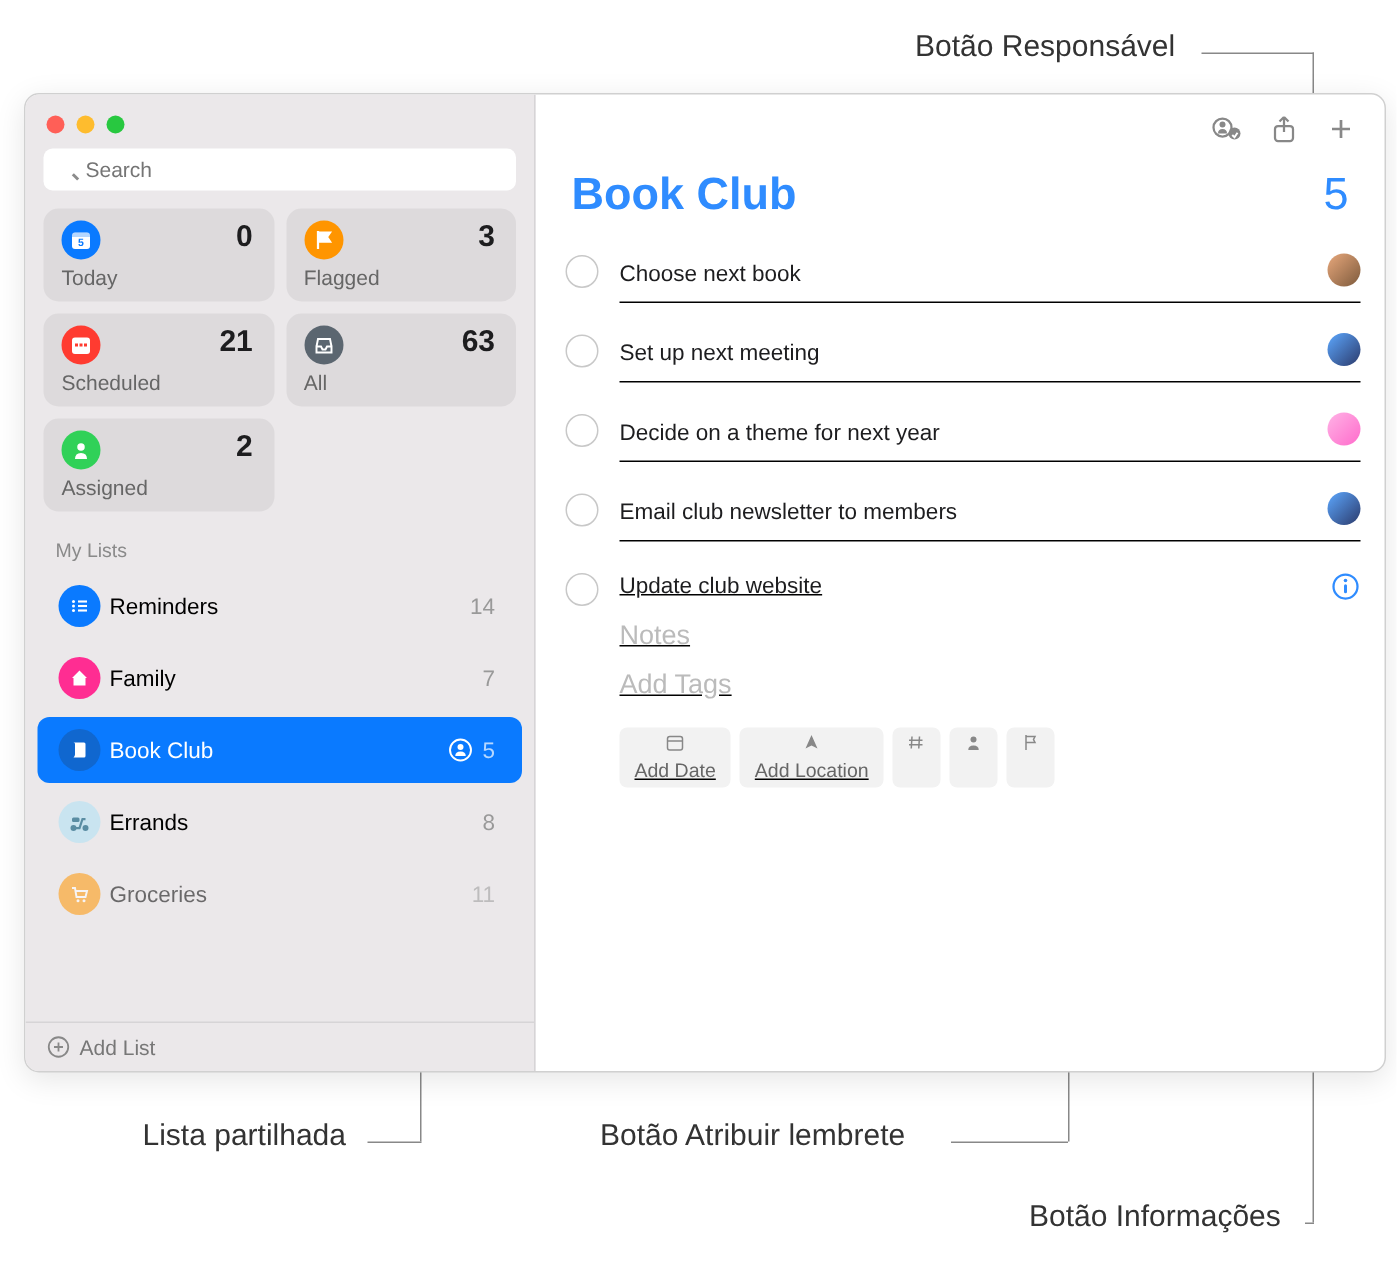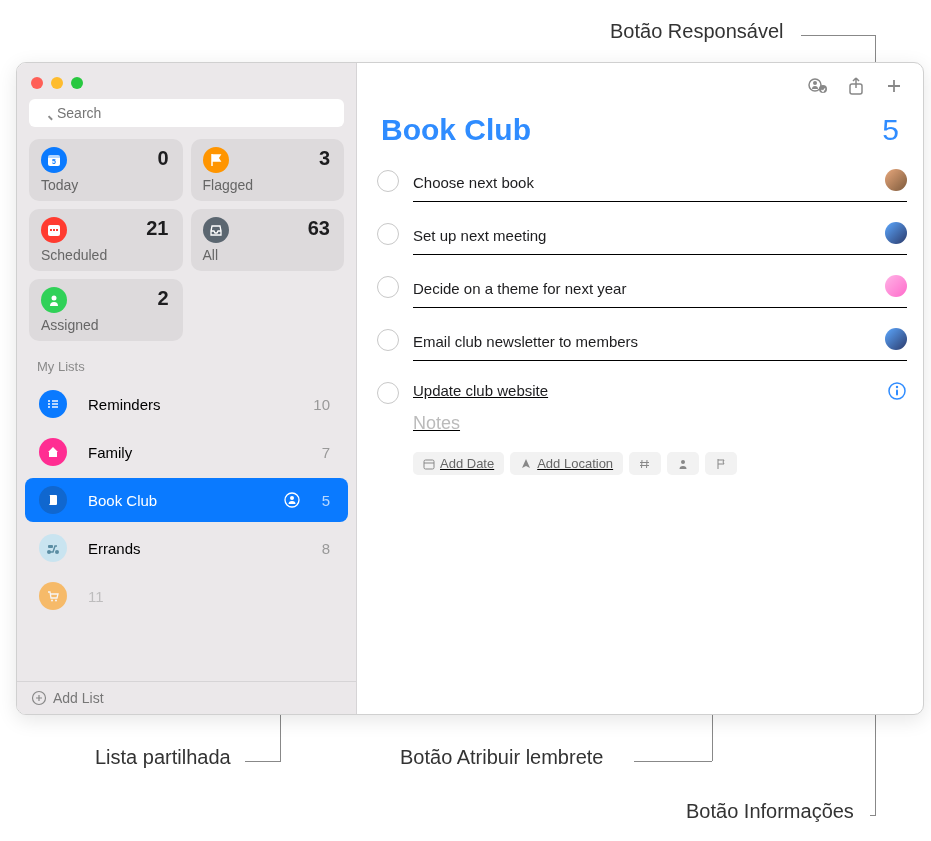--- a/index.html
+++ b/index.html
@@ -86,21 +86,21 @@
     .smart-label {
       position: absolute; bottom: 8px; left: 12px;
       font-size: 14px; color: #666;
     }
     
     .lists-header { padding: 6px 20px; font-size: 13px; color: #8a8a8a; }
     
     .list-row {
       display: flex; align-items: center;
       padding: 8px 18px 8px 14px;
-      gap: 21px;
+      gap: 6px;
       margin: 2px 8px;
       border-radius: 8px;
     }
     .list-row.active { background: #0a7aff; color: white; }
     .list-row.active .list-count { color: rgba(255,255,255,0.7); }
     .list-icon {
       width: 28px; height: 28px; border-radius: 50%;
       display: flex; align-items: center; justify-content: center;
       color: white; font-size: 14px;
       flex-shrink: 0;
@@ -173,21 +173,21 @@
     .expanded-content { flex-direction: column; align-items: stretch; gap: 12px; text-decoration: underline; }
     .expanded-content .reminder-title { margin-bottom: 2px; }
     .placeholder-text { font-size: 18px; color: #bbb; }
     .chip-row { display: flex; gap: 6px; margin-top: 6px; }
     .chip {
       background: #f2f2f2;
       border-radius: 5px;
       padding: 4px 10px;
       font-size: 13px;
       color: #666;
-      display: flex; align-items: center; gap: 5px;
+      display: flex; align-items: center; gap: 5px; flex-direction: column;
     }
     
     svg { display: block; }
   </style>
 </head>
 <body>
 
 <div class="callout" style="left:610px; top:8px;margin-top:12px;">Botão Responsável</div>
 <div class="callout-line" style="left:875px; top:35px; width:1px; height:225px;"></div>
 <div class="callout-line" style="left:801px; top:35px; width:75px; height:1px;"></div>
@@ -280,21 +280,21 @@
         <svg width="14" height="14" viewBox="0 0 14 14">
             <circle cx="3" cy="4" r="1" fill="white"></circle>
             <rect x="6" y="3.3" width="6" height="1.4" fill="white"></rect>
             <circle cx="3" cy="7" r="1" fill="white"></circle>
             <rect x="6" y="6.3" width="6" height="1.4" fill="white"></rect>
             <circle cx="3" cy="10" r="1" fill="white"></circle>
             <rect x="6" y="9.3" width="6" height="1.4" fill="white"></rect>
           </svg>
       </div>
       <div class="list-name">Reminders</div>
-      <div class="list-count">10</div>
+      <div class="list-count">14</div>
     </div>
 
     <div class="list-row">
       <div class="list-icon" style="background:#ff2d92">
         <svg width="14" height="14" viewBox="0 0 14 14">
             <path d="M7 2 L12 7 L11 7 L11 12 L3 12 L3 7 L2 7 Z" fill="white"></path>
           </svg>
       </div>
       <div class="list-name">Family</div>
       <div class="list-count">7</div>
@@ -331,20 +331,21 @@
     </div>
 
     <div class="list-row" style="opacity:0.55">
       <div class="list-icon" style="background:#ff9500">
         <svg width="14" height="14" viewBox="0 0 14 14">
             <path d="M2 3 L4 3 L5 9 L11 9 L12 5 L4.5 5" stroke="white" stroke-width="1.3" fill="none"></path>
             <circle cx="6" cy="11.5" r="1" fill="white"></circle>
             <circle cx="10" cy="11.5" r="1" fill="white"></circle>
           </svg>
       </div>
+      <div class="list-name">Groceries</div>
       <div class="list-count">11</div>
     </div>
 
     <div class="add-list-bar">
       <svg width="16" height="16" viewBox="0 0 16 16">
           <circle cx="8" cy="8" r="6.5" fill="none" stroke="#888" stroke-width="1.2"></circle>
           <path d="M8 5 L8 11 M5 8 L11 8" stroke="#888" stroke-width="1.2"></path>
         </svg>
       <span>Add List</span>
     </div>
@@ -418,20 +419,21 @@
           <div class="reminder-title">Update club website</div>
           <div class="info-btn">
             <svg width="20" height="20" viewBox="0 0 20 20">
                 <circle cx="10" cy="10" r="8" fill="none" stroke="#2f8cff" stroke-width="1.5"></circle>
                 <circle cx="10" cy="6" r="1.2" fill="#2f8cff"></circle>
                 <rect x="9" y="8.5" width="2" height="6" rx="1" fill="#2f8cff"></rect>
               </svg>
           </div>
         </div>
         <div class="placeholder-text">Notes</div>
+        <div class="placeholder-text">Add Tags</div>
         <div class="chip-row">
           <div class="chip">
             <svg width="12" height="12" viewBox="0 0 12 12">
                 <rect x="1" y="2" width="10" height="9" rx="1.5" fill="none" stroke="#888" stroke-width="1"></rect>
                 <path d="M1 5 L11 5" stroke="#888"></path>
               </svg>
             <span>Add Date</span>
           </div>
           <div class="chip">
             <svg width="12" height="12" viewBox="0 0 12 12">

